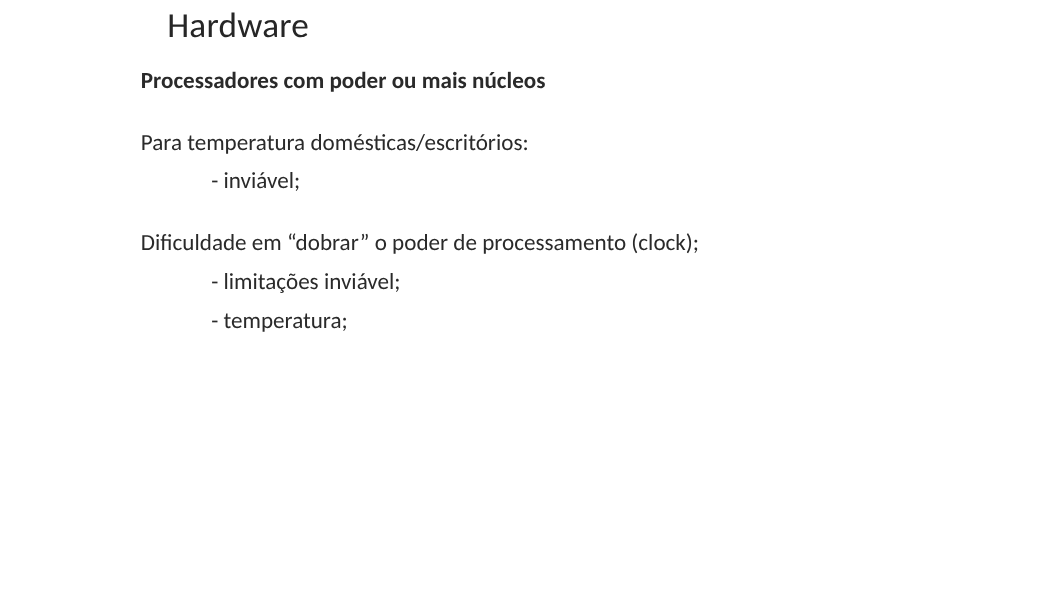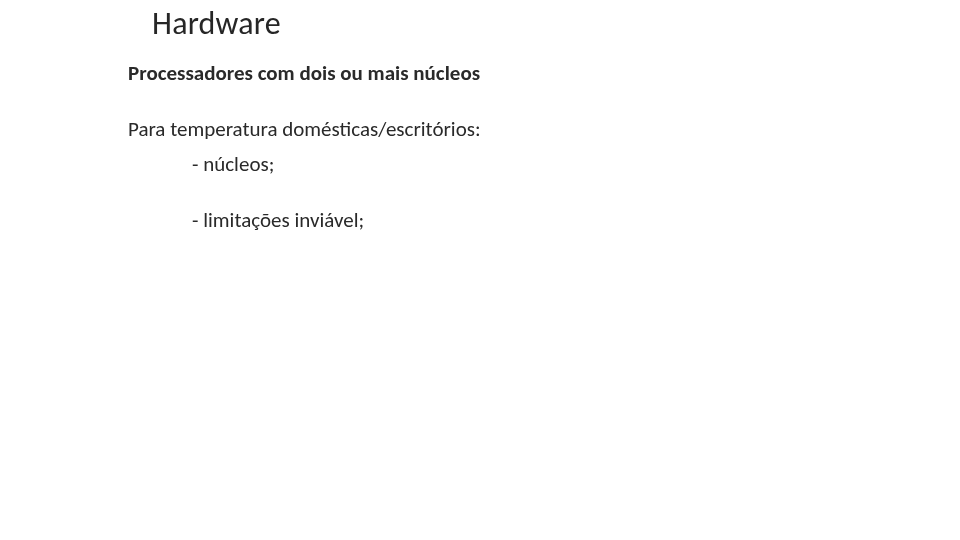--- a/index.html
+++ b/index.html
@@ -49,26 +49,28 @@
 </style>
 </head>
 <body>
 
 <div class="slide">
 
   <div class="title">Hardware</div>
 
   <div class="body">
 
-    <div class="subhead">Processadores com dois ou mais núcleos</div>
+    <div class="subhead">Processadores com poder ou mais núcleos</div>
 
     <div class="spacer"></div>
 
     <div>Para temperatura domésticas/escritórios:</div>
-    <div class="indent">- núcleos;</div>
+    <div class="indent">- inviável;</div>
 
     <div class="spacer"></div>
 
+    <div>Dificuldade em “dobrar” o poder de processamento (clock);</div>
     <div class="indent">- limitações inviável;</div>
+    <div class="indent">- temperatura;</div>
 
   </div>
 
 </div>
 
 </body></html>

